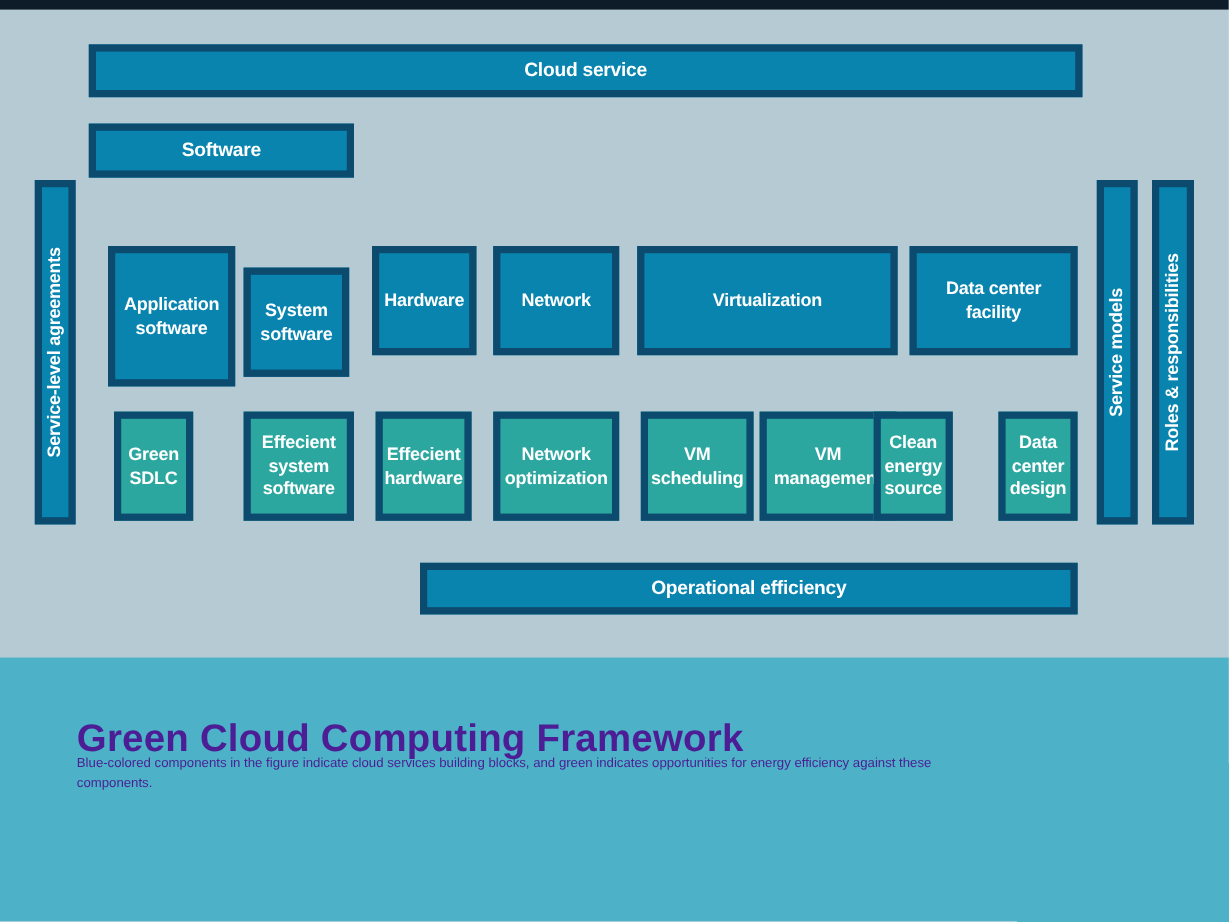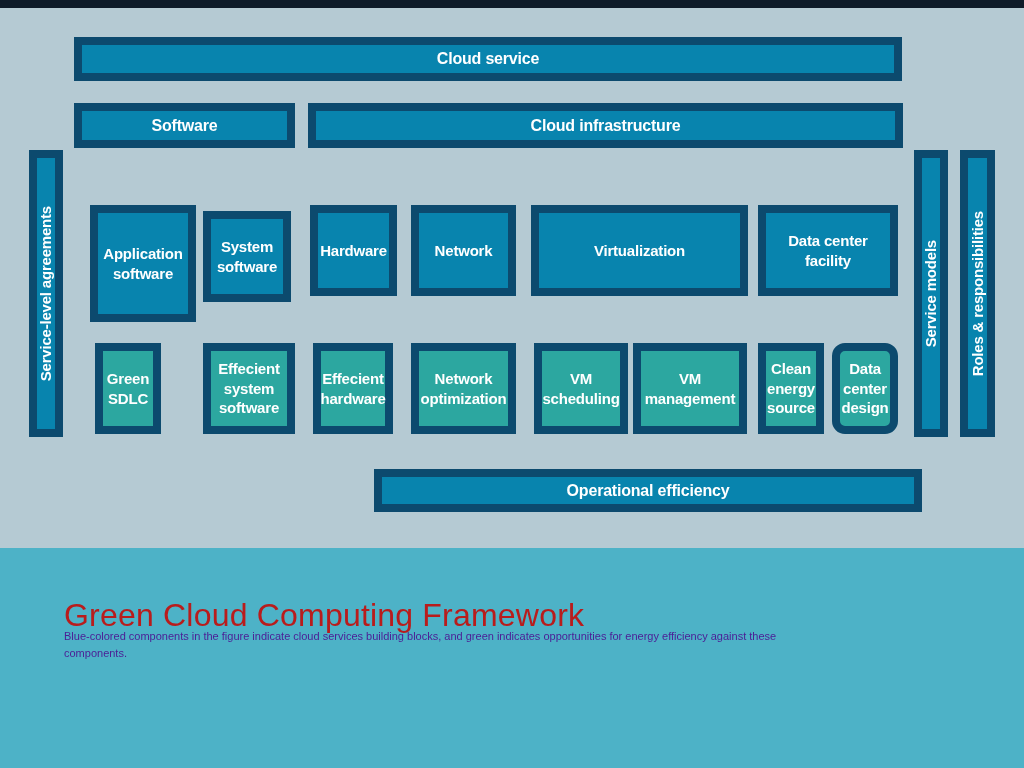--- a/index.html
+++ b/index.html
@@ -11,21 +11,21 @@
     font-family:"Liberation Sans", sans-serif;
   }
   .top-strip{
     position:absolute;left:0;top:0;width:1024px;height:8px;
     background:#0e1b29;
   }
   
   .node{
     position:absolute;
     box-sizing:border-box;
-    border:8px solid #0c4a6e;
+    border:6px solid #0c4a6e;
     background:#0884ae;
     color:#fff;
     display:flex;align-items:center;justify-content:center;
     text-align:center;
     font-weight:bold;
     font-size:15px;
     line-height:1.32;
     letter-spacing:-0.2px;
     padding:8px;
   }
@@ -39,23 +39,23 @@
     transform:rotate(180deg);
     white-space:nowrap;
     font-size:15px;
   }
   .footer{
     position:absolute;left:0;top:548px;width:1024px;height:220px;
     background:#4db2c7;
   }
   .footer-title{
     position:absolute;left:64px;top:597px;
-    color:#b91c1c;
+    color:#4c1d95;
     font-size:32px;
-    font-weight:400;
+    font-weight:700;
     letter-spacing:0.2px;
   }
   .footer-desc{
     position:absolute;left:64px;top:628px;
     width:742px;
     color:#4c1d95;
     font-size:11px;
     line-height:1.5;
   }
 </style>
@@ -63,37 +63,36 @@
 <body>
 
 <div class="stage">
 
   <div class="top-strip"></div>
 
   <div class="node bar" style="left:74px;top:37px;width:828px;height:44px;">Cloud service</div>
 
   <div class="node bar" style="left:74px;top:103px;width:221px;height:45px;">Software</div>
 
-  <div class="node bar" style="left:308px;top:103px;width:595px;height:45px;">Cloud infrastructure</div>
 
   <div class="node rail" style="left:29px;top:150px;width:34px;height:287px;">
     <span class="vtext">Service-level agreements</span>
   </div>
 
   <div class="node rail" style="left:914px;top:150px;width:34px;height:287px;">
     <span class="vtext">Service models</span>
   </div>
 
   <div class="node rail" style="left:960px;top:150px;width:35px;height:287px;">
     <span class="vtext">Roles &amp; responsibilities</span>
   </div>
 
   <div class="node" style="left:74px;top:205px;width:106px;height:117px;margin-left:16px;">Application software</div>
 
-  <div class="node" style="left:203px;top:211px;width:88px;height:91px;">System software</div>
+  <div class="node" style="left:203px;top:223px;width:88px;height:91px;">System software</div>
 
   <div class="node" style="left:310px;top:205px;width:87px;height:91px;text-align:right;">Hardware</div>
 
   <div class="node" style="left:411px;top:205px;width:105px;height:91px;">Network</div>
 
   <div class="node" style="left:758px;top:205px;width:140px;height:91px;">Data center facility</div>
 
   <div class="node" style="left:531px;top:205px;width:217px;height:91px;">Virtualization</div>
 
   <div class="node green" style="left:95px;top:343px;width:66px;height:91px;text-align:center;">Green SDLC</div>
@@ -101,23 +100,23 @@
   <div class="node green" style="left:203px;top:343px;width:92px;height:91px;">Effecient system software</div>
 
   <div class="node green" style="left:313px;top:343px;width:80px;height:91px;">Effecient hardware</div>
 
   <div class="node green" style="left:411px;top:343px;width:105px;height:91px;">Network optimization</div>
 
   <div class="node green" style="left:534px;top:343px;width:94px;height:91px;">VM scheduling</div>
 
   <div class="node green" style="left:633px;top:343px;width:114px;height:91px;">VM management</div>
 
-  <div class="node green" style="left:758px;top:343px;width:66px;height:91px;">Clean energy source</div>
+  <div class="node green" style="left:728px;top:343px;width:66px;height:91px;">Clean energy source</div>
 
-  <div class="node green" style="left:832px;top:343px;width:66px;height:91px;border-radius:13px;">Data center design</div>
+  <div class="node green" style="left:832px;top:343px;width:66px;height:91px;">Data center design</div>
 
-  <div class="node bar" style="left:350px;top:469px;width:548px;height:43px;margin-left:24px;">Operational efficiency</div>
+  <div class="node bar" style="left:350px;top:469px;width:548px;height:43px;">Operational efficiency</div>
 
   <div class="footer"></div>
   <div class="footer-title">Green Cloud Computing Framework</div>
   <div class="footer-desc">Blue-colored components in the figure indicate cloud services building blocks, and green indicates opportunities for energy efficiency against these components.</div>
 
 </div>
 
 </body></html>

